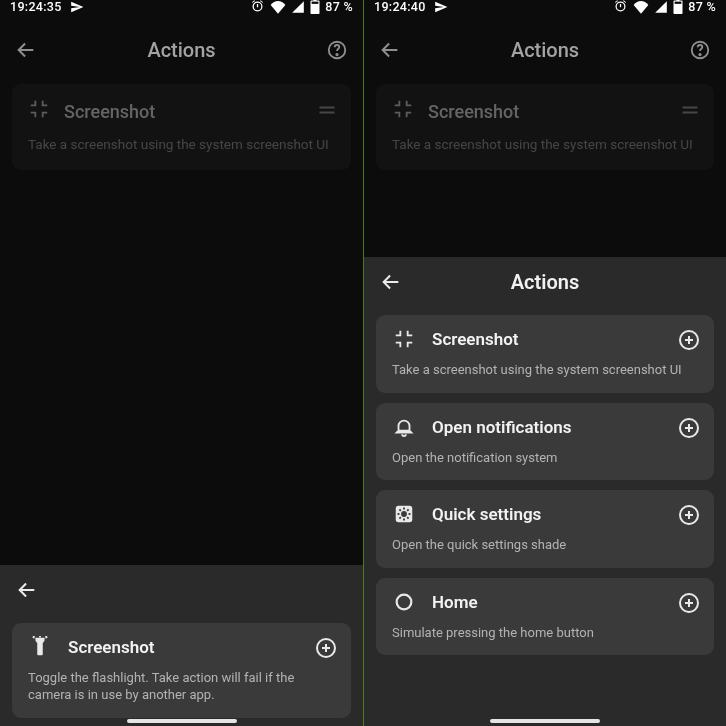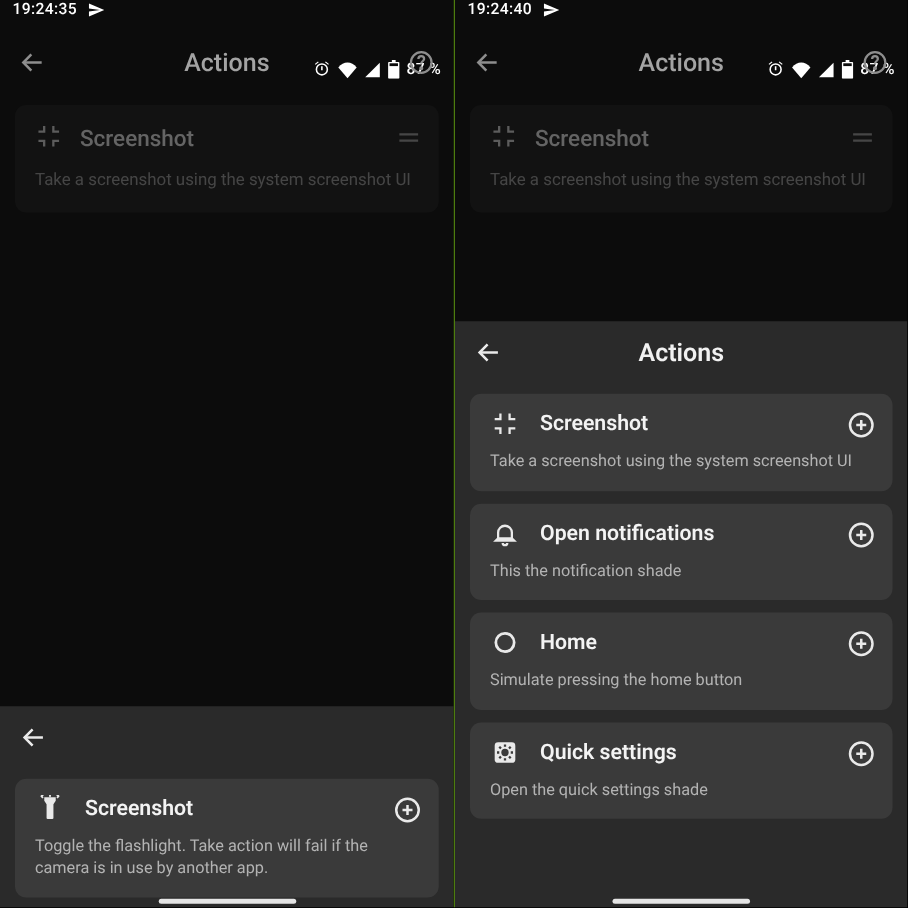--- a/index.html
+++ b/index.html
@@ -2,21 +2,21 @@
 <html><head>
 <meta charset="utf-8">
 <style>
   * { box-sizing: border-box; margin: 0; padding: 0; }
   html, body { width: 726px; height: 726px; background: #000; font-family: Roboto, -apple-system, BlinkMacSystemFont, "Segoe UI", Arial, sans-serif; overflow: hidden; }
   .stage { display: flex; width: 726px; height: 726px; }
   .phone { width: 363px; height: 726px; background: #0c0c0c; position: relative; overflow: hidden; }
   .phone + .phone { border-left: 1px solid #4d7c0f; }
 
   
-  .statusbar { height: 26px; display: flex; align-items: flex-start; justify-content: space-between; padding: 0 10px; color: #fff; font-size: 12.5px; font-weight: 500; letter-spacing: 0.3px; }
+  .statusbar { height: 26px; display: flex; align-items: flex-end; justify-content: space-between; padding: 12px 10px; color: #fff; font-size: 12.5px; font-weight: 500; letter-spacing: 0.3px; }
   .statusbar .left { display: flex; align-items: center; gap: 8px; }
   .statusbar .right { display: flex; align-items: center; gap: 5px; margin-top: 48px; }
   .sb-icon svg { display: block; }
 
   
   .appbar { height: 48px; display: flex; align-items: center; padding: 0 14px; color: #9a9a9a; }
   .appbar .title { flex: 1; text-align: center; font-size: 20px; font-weight: 500; color: #a3a3a3; }
   .appbar .icon-btn { width: 24px; height: 24px; display: flex; align-items: center; justify-content: center; color: #8e8e8e; }
 
   
@@ -265,39 +265,21 @@
               </svg>
           </span>
           <span class="card-title">Open notifications</span>
           <span class="add">
             <svg width="24" height="24" viewBox="0 0 24 24" fill="none" stroke="#eaeaea" stroke-width="2">
                 <circle cx="12" cy="12" r="9"></circle>
                 <path d="M12 8v8M8 12h8"></path>
               </svg>
           </span>
         </div>
-        <div class="desc">This the notification shade</div>
-      </div>
-
-      <div class="card tight">
-        <div class="row1">
-          <span class="icon-slot">
-            <svg width="22" height="22" viewBox="0 0 24 24" fill="none" stroke="#e9e9e9" stroke-width="2.4">
-                <circle cx="12" cy="12" r="8"></circle>
-              </svg>
-          </span>
-          <span class="card-title">Home</span>
-          <span class="add">
-            <svg width="24" height="24" viewBox="0 0 24 24" fill="none" stroke="#eaeaea" stroke-width="2">
-                <circle cx="12" cy="12" r="9"></circle>
-                <path d="M12 8v8M8 12h8"></path>
-              </svg>
-          </span>
-        </div>
-        <div class="desc">Simulate pressing the home button</div>
+        <div class="desc">Open the notification system</div>
       </div>
 
       <div class="card tight">
         <div class="row1">
           <span class="icon-slot">
             <svg width="22" height="22" viewBox="0 0 24 24" fill="#e9e9e9">
                 <rect x="3" y="3" width="18" height="18" rx="3" fill="#e9e9e9"></rect>
                 <circle cx="12" cy="12" r="3.2" fill="#3a3a3a"></circle>
                 <g stroke="#3a3a3a" stroke-width="2">
                   <path d="M12 5v2M12 17v2M5 12h2M17 12h2M7 7l1.5 1.5M17 7l-1.5 1.5M7 17l1.5-1.5M17 17l-1.5-1.5"></path>
@@ -307,18 +289,36 @@
           <span class="card-title">Quick settings</span>
           <span class="add">
             <svg width="24" height="24" viewBox="0 0 24 24" fill="none" stroke="#eaeaea" stroke-width="2">
                 <circle cx="12" cy="12" r="9"></circle>
                 <path d="M12 8v8M8 12h8"></path>
               </svg>
           </span>
         </div>
         <div class="desc">Open the quick settings shade</div>
       </div>
+
+      <div class="card tight">
+        <div class="row1">
+          <span class="icon-slot">
+            <svg width="22" height="22" viewBox="0 0 24 24" fill="none" stroke="#e9e9e9" stroke-width="2.4">
+                <circle cx="12" cy="12" r="8"></circle>
+              </svg>
+          </span>
+          <span class="card-title">Home</span>
+          <span class="add">
+            <svg width="24" height="24" viewBox="0 0 24 24" fill="none" stroke="#eaeaea" stroke-width="2">
+                <circle cx="12" cy="12" r="9"></circle>
+                <path d="M12 8v8M8 12h8"></path>
+              </svg>
+          </span>
+        </div>
+        <div class="desc">Simulate pressing the home button</div>
+      </div>
     </div>
 
     <div class="nav-handle"></div>
   </div>
 
 </div>
 
 </body></html>

